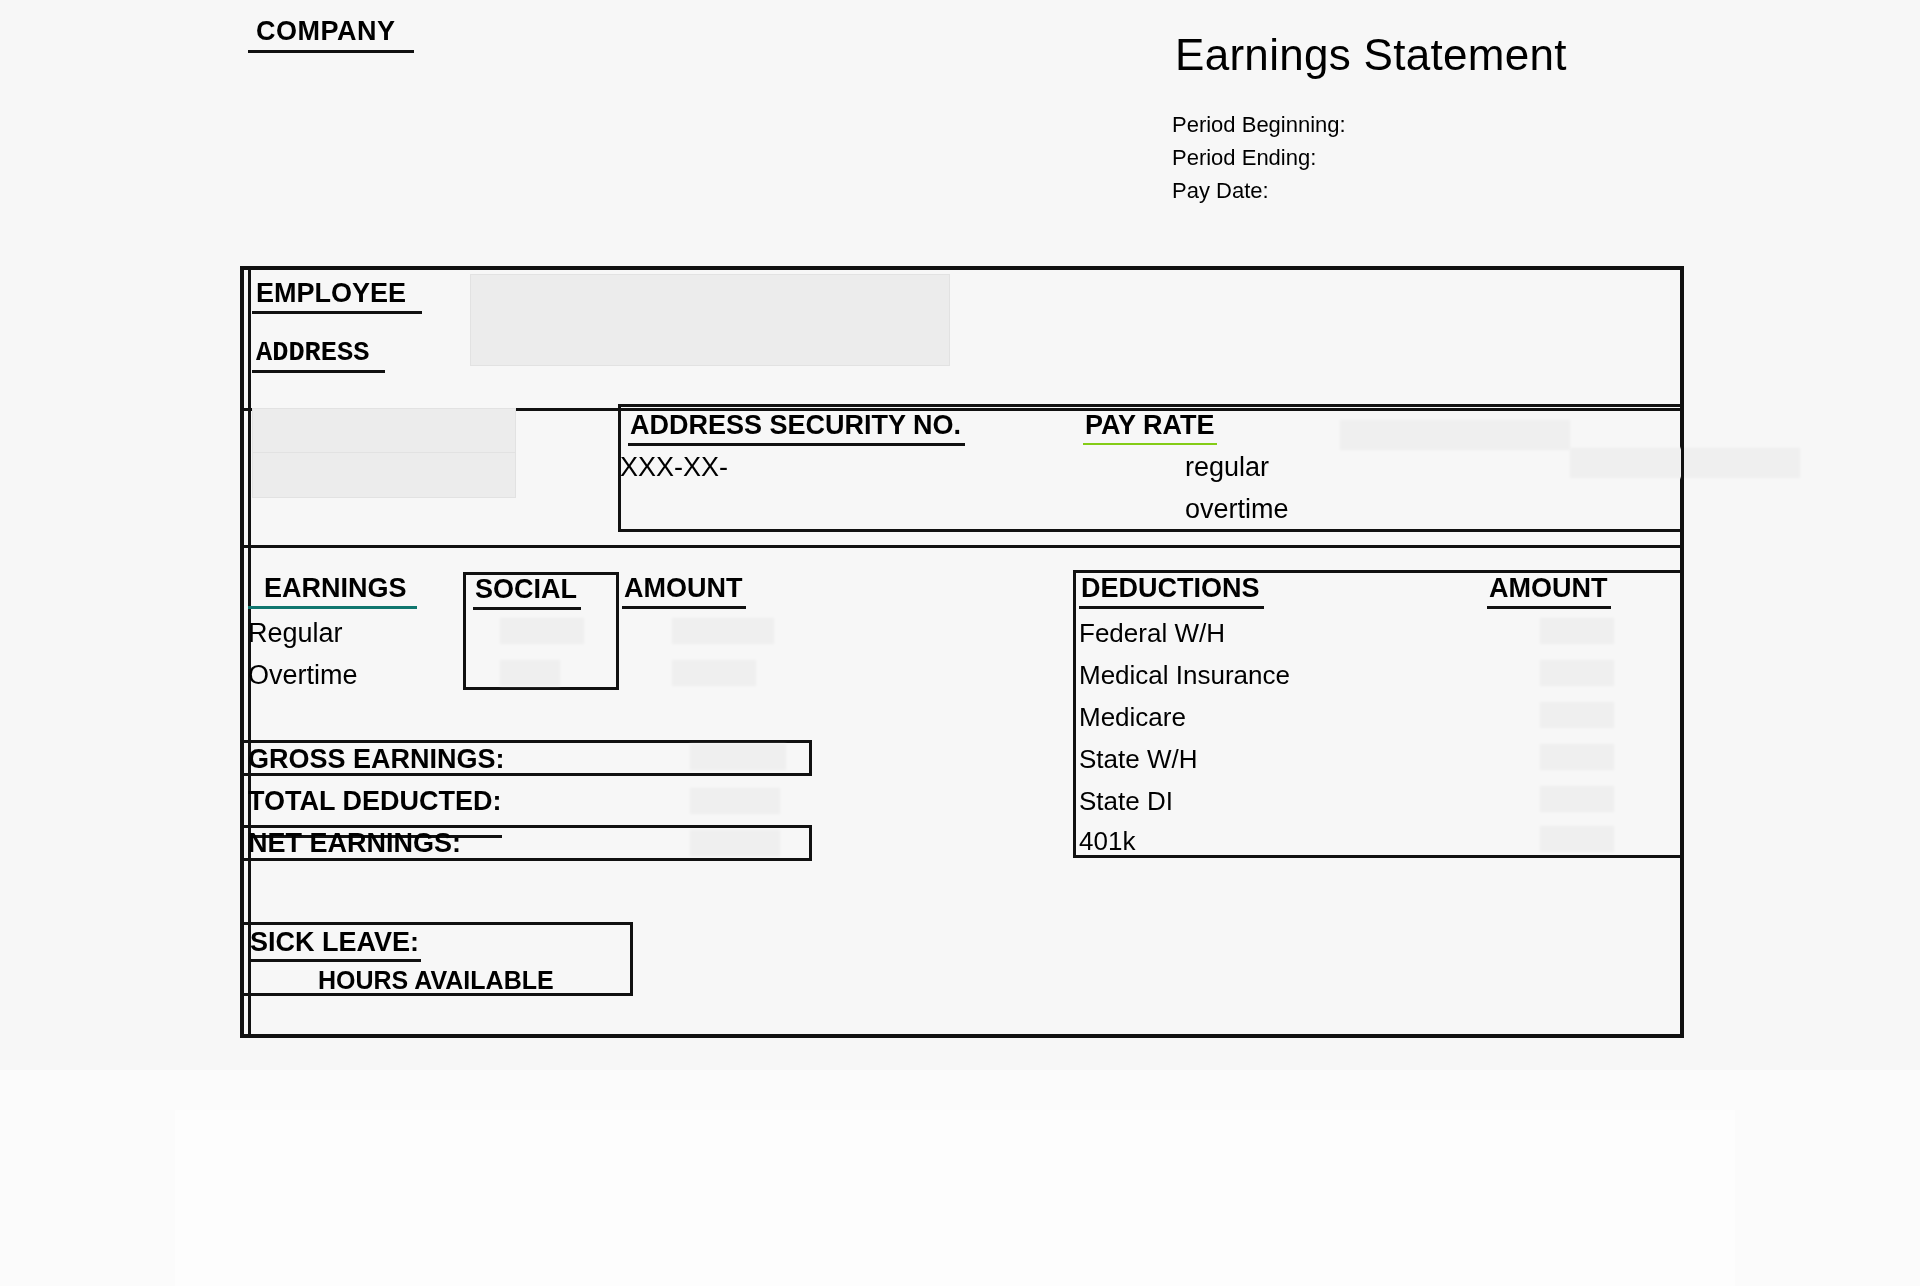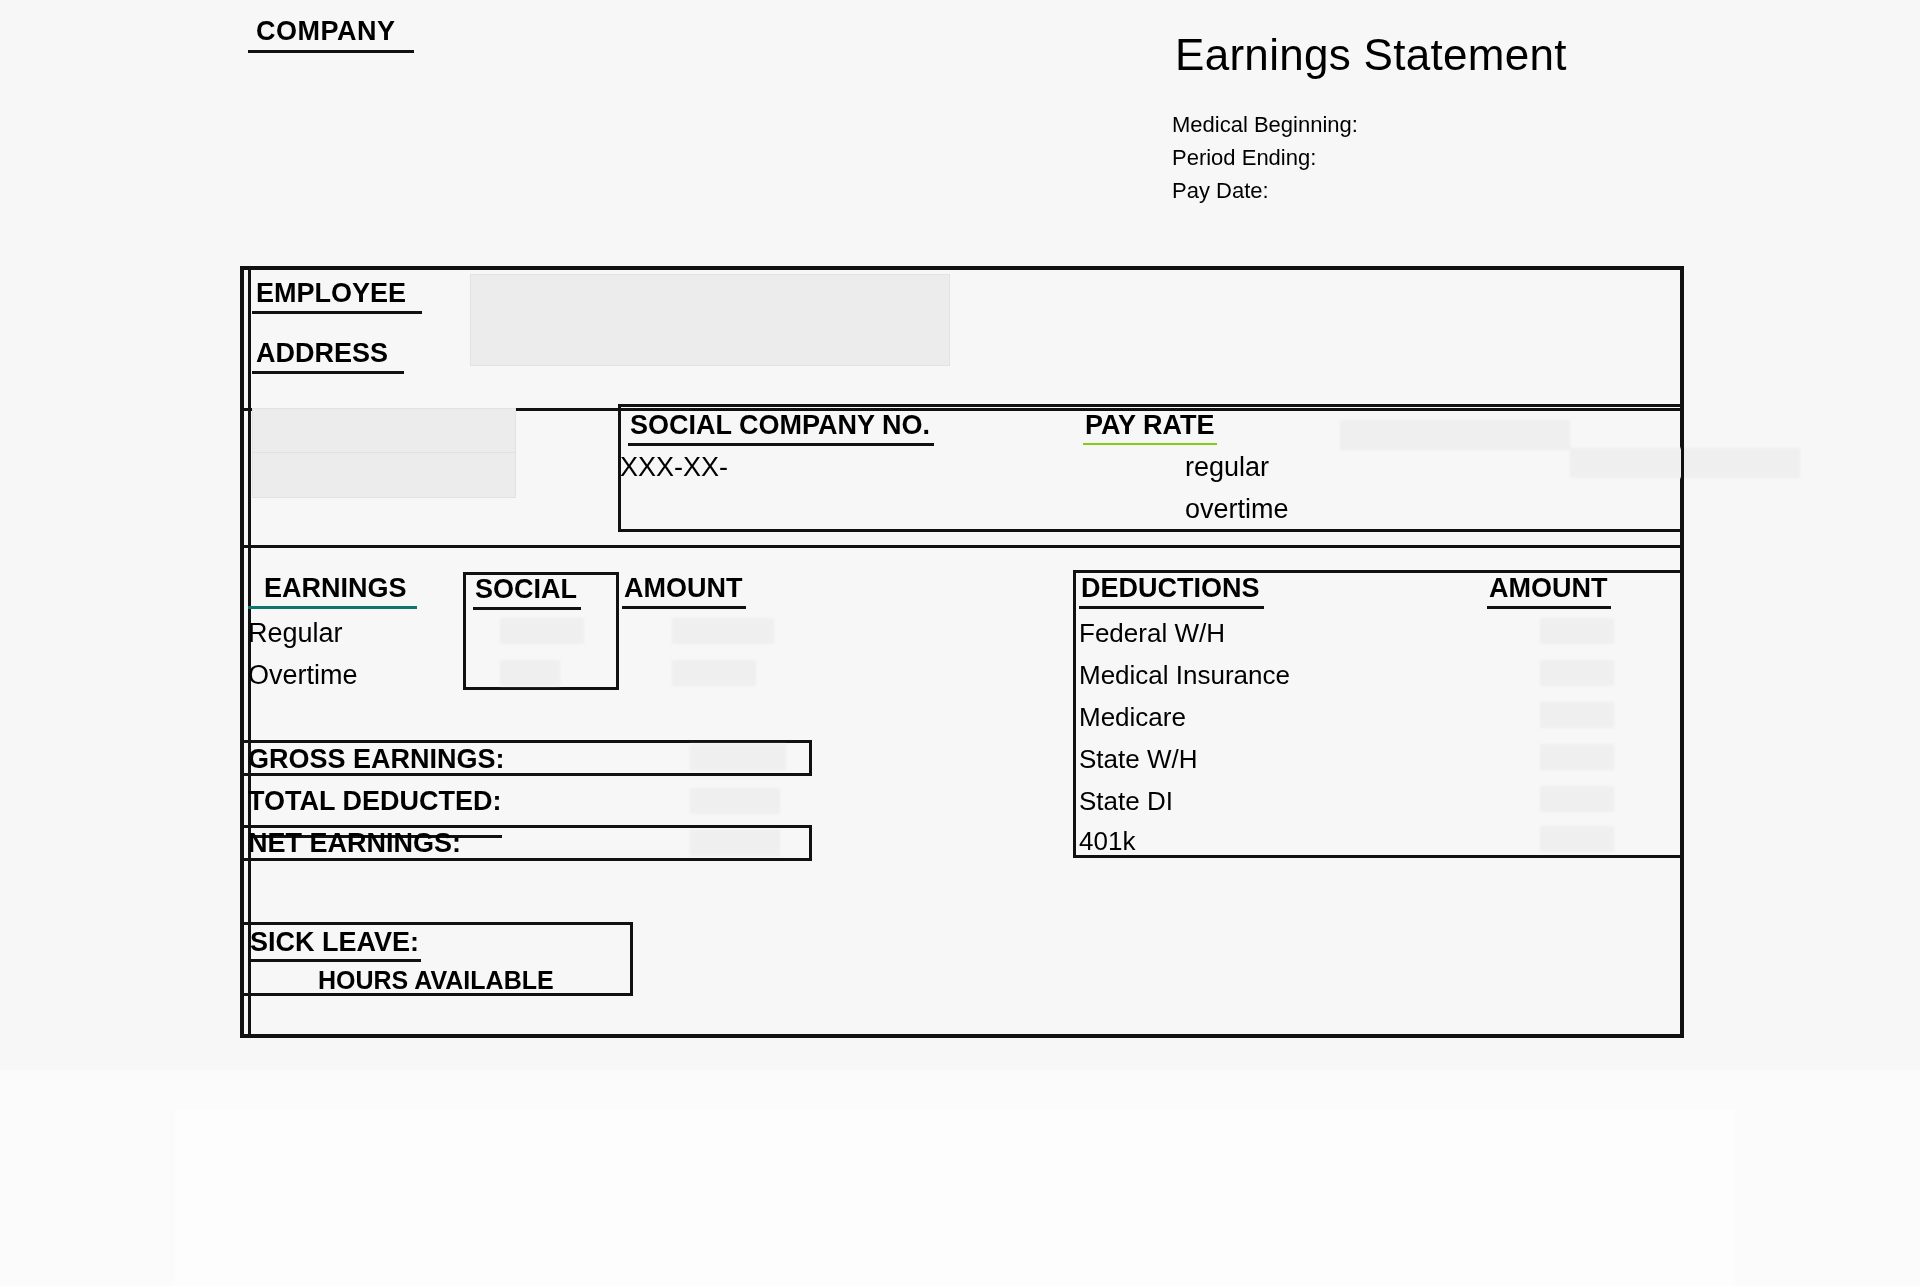--- a/index.html
+++ b/index.html
@@ -112,20 +112,21 @@
     padding: 0 16px 2px 4px;
   }
   .lbl-address {
     position: absolute;
     left: 252px;
     top: 338px;
     font-size: 27px;
     font-weight: bold;
     border-bottom: 3px solid #111;
     padding: 0 16px 2px 4px;
+    font-family: Liberation Mono, monospace;
   }
 
   
   .ssn-box {
     position: absolute;
     left: 618px;
     top: 404px;
     width: 1066px;
     height: 128px;
     border: 3px solid #111;
@@ -342,41 +343,41 @@
 </head>
 <body>
 
 <div class="page">
 
   <div class="company-label">COMPANY</div>
 
   <div class="statement-title">Earnings Statement</div>
 
   <div class="period-block">
-    <div>Medical Beginning:</div>
+    <div>Period Beginning:</div>
     <div>Period Ending:</div>
     <div>Pay Date:</div>
   </div>
 
   <div class="frame"></div>
   <div class="div-h1"></div>
   <div class="div-h2"></div>
   <div class="div-v1"></div>
 
   <div class="ghost" style="left:470px; top:274px; width:478px; height:90px;"></div>
   <div class="ghost" style="left:252px; top:408px; width:262px; height:44px;"></div>
   <div class="ghost" style="left:252px; top:452px; width:262px; height:44px;"></div>
   <div class="smudge" style="left:1340px; top:420px; width:230px; height:30px;"></div>
   <div class="smudge" style="left:1570px; top:448px; width:230px; height:30px;"></div>
 
   <div class="lbl-employee">EMPLOYEE</div>
   <div class="lbl-address">ADDRESS</div>
 
   <div class="ssn-box"></div>
-  <div class="lbl-ssn">SOCIAL COMPANY NO.</div>
+  <div class="lbl-ssn">ADDRESS SECURITY NO.</div>
   <div class="val-ssn">XXX-XX-</div>
   <div class="lbl-payrate">PAY RATE</div>
   <div class="val-regular">regular</div>
   <div class="val-overtime">overtime</div>
 
   <div class="lbl-earnings">EARNINGS</div>
   <div class="hours-box"></div>
   <div class="lbl-hours">SOCIAL</div>
   <div class="lbl-amount-left">AMOUNT</div>
   <div class="row-regular">Regular</div>

